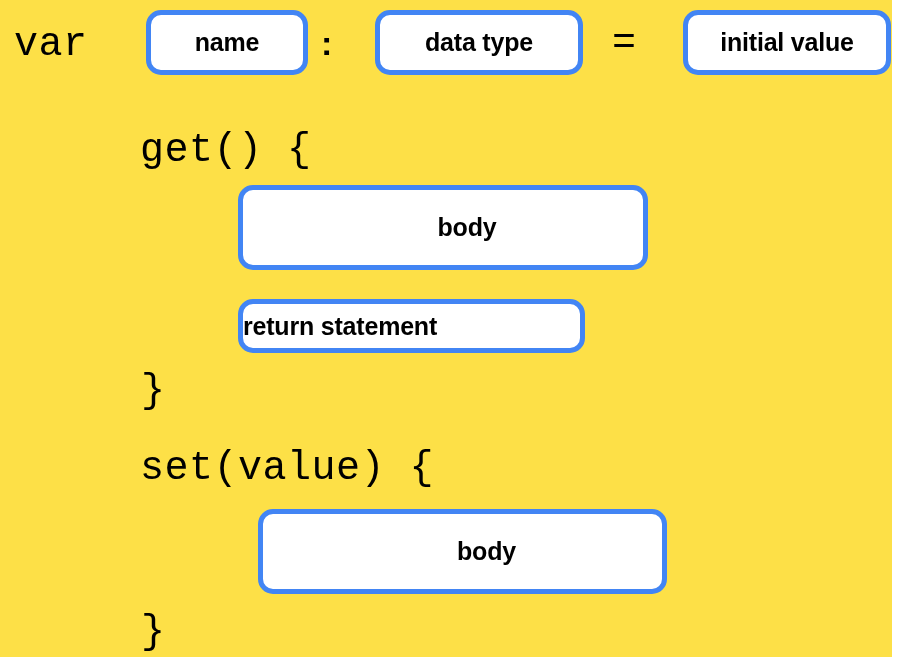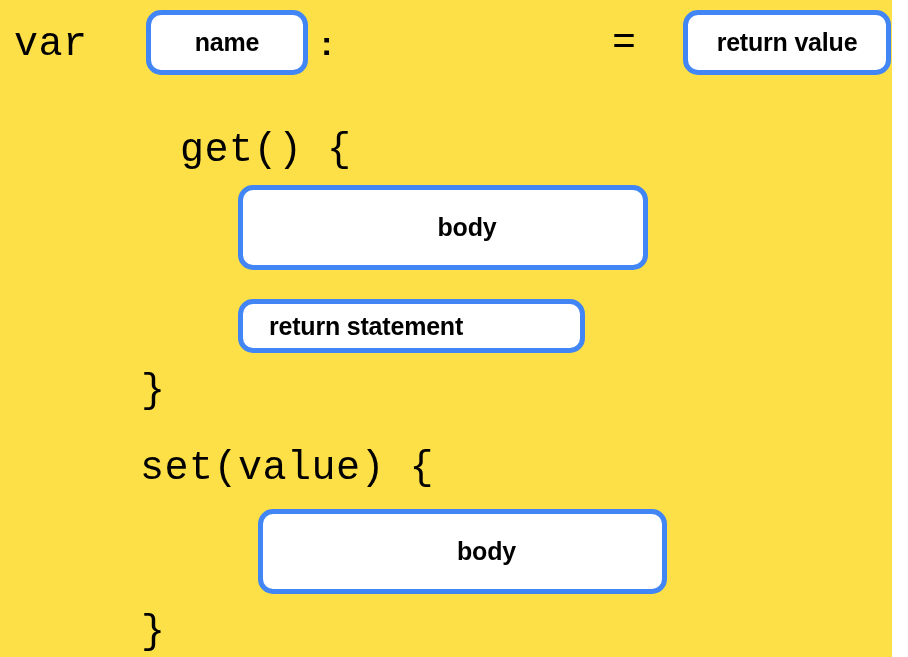--- a/index.html
+++ b/index.html
@@ -50,21 +50,21 @@
     color: #000000;
     letter-spacing: -0.2px;
     white-space: nowrap;
   }
 
   
   .slot.body-box { }
   .slot.body-box .slot-label { transform: translateX(24px); }
 
   
-  .slot.return-box { justify-content: flex-start; padding-left: 26px; }
+  .slot.return-box { justify-content: flex-start; }
 
   
   .punct {
     position: absolute;
     color: #000000;
     white-space: pre;
     line-height: 1;
   }
   .punct-colon {
     font-family: "Liberation Sans", sans-serif;
@@ -83,28 +83,31 @@
 <div id="canvas">
 
   <div class="code code-lg" style="left:14px; top:25px;">var</div>
 
   <div class="slot" style="left:138px; top:10px; width:162px; height:65px;margin-left:8px;">
     <span class="slot-label">name</span>
   </div>
 
   <div class="punct punct-colon" style="left:321px; top:26px;">:</div>
 
+  <div class="slot" style="left:375px; top:10px; width:208px; height:65px;">
+    <span class="slot-label">data type</span>
+  </div>
 
   <div class="punct punct-equals" style="left:612px; top:24px;">=</div>
 
   <div class="slot" style="left:683px; top:10px; width:208px; height:65px;">
-    <span class="slot-label">return value</span>
+    <span class="slot-label">initial value</span>
   </div>
 
-  <div class="code code-lg" style="left:140px; top:131px;margin-left:40px;">get() {</div>
+  <div class="code code-lg" style="left:140px; top:131px;">get() {</div>
 
   <div class="slot body-box" style="left:238px; top:185px; width:410px; height:85px;">
     <span class="slot-label">body</span>
   </div>
 
   <div class="slot return-box" style="left:238px; top:299px; width:347px; height:54px;">
     <span class="slot-label">return statement</span>
   </div>
 
   <div class="code code-lg" style="left:141px; top:372px;">}</div>

